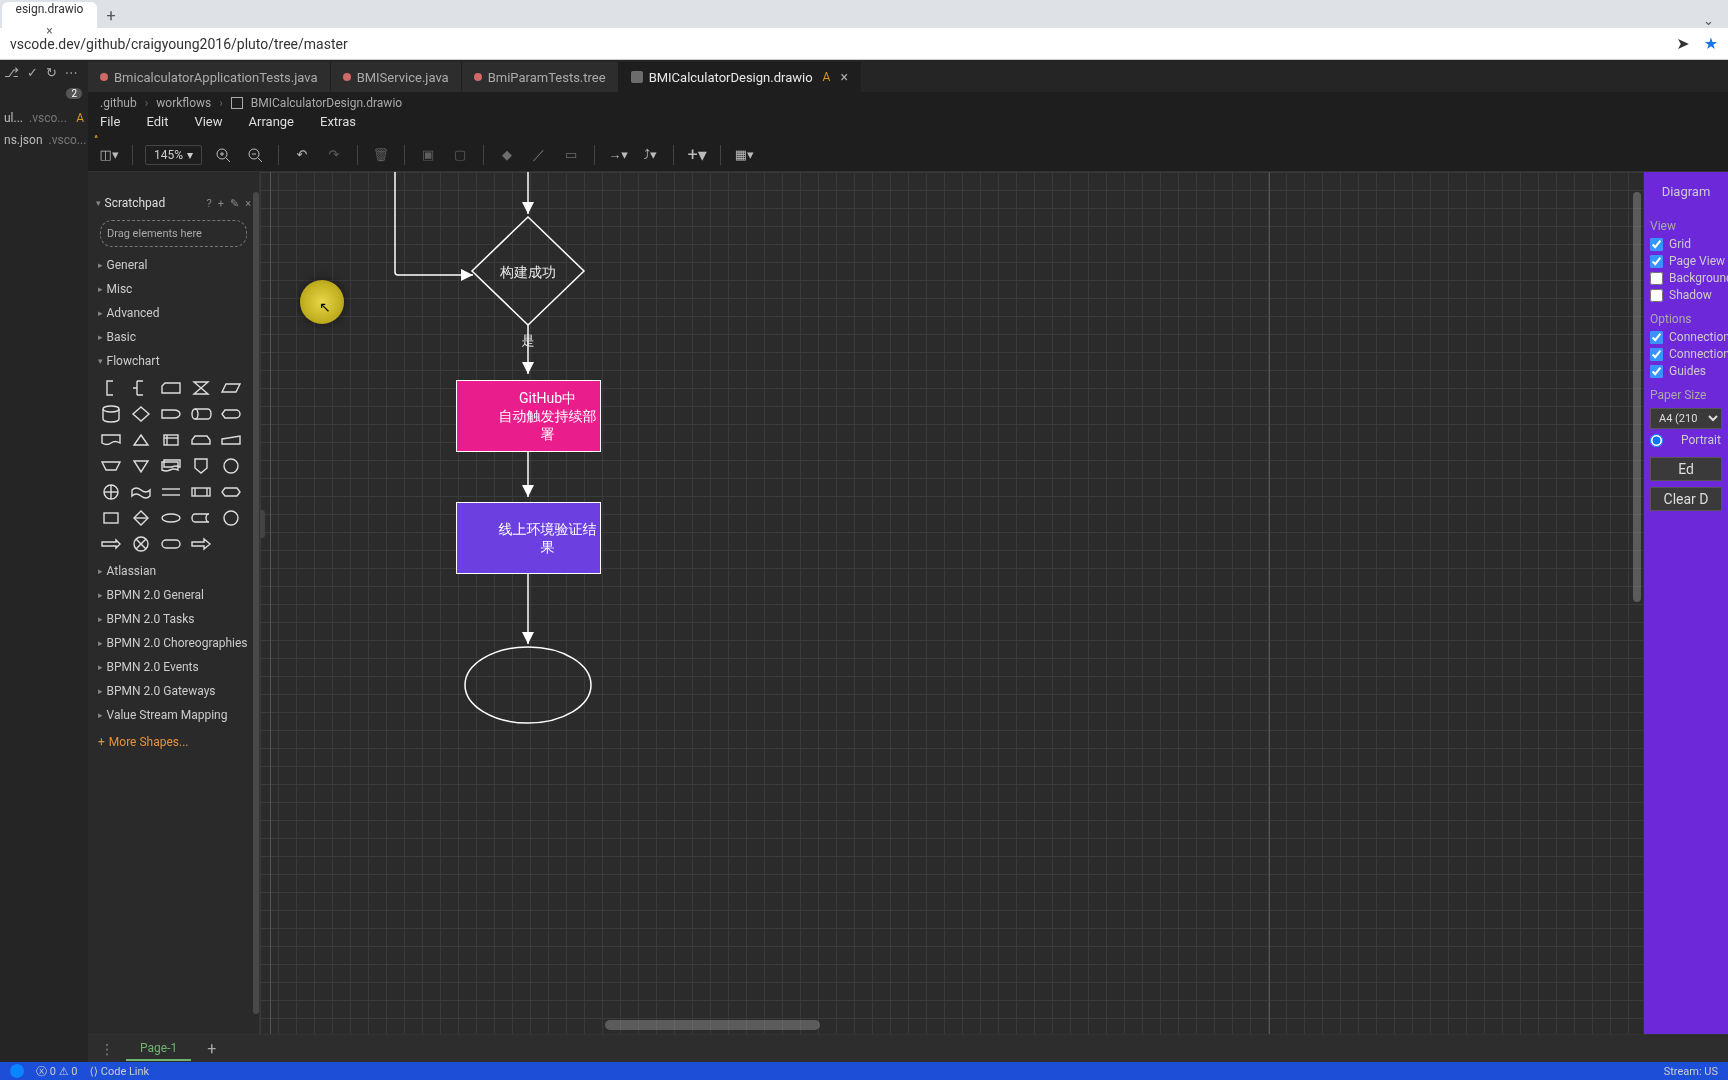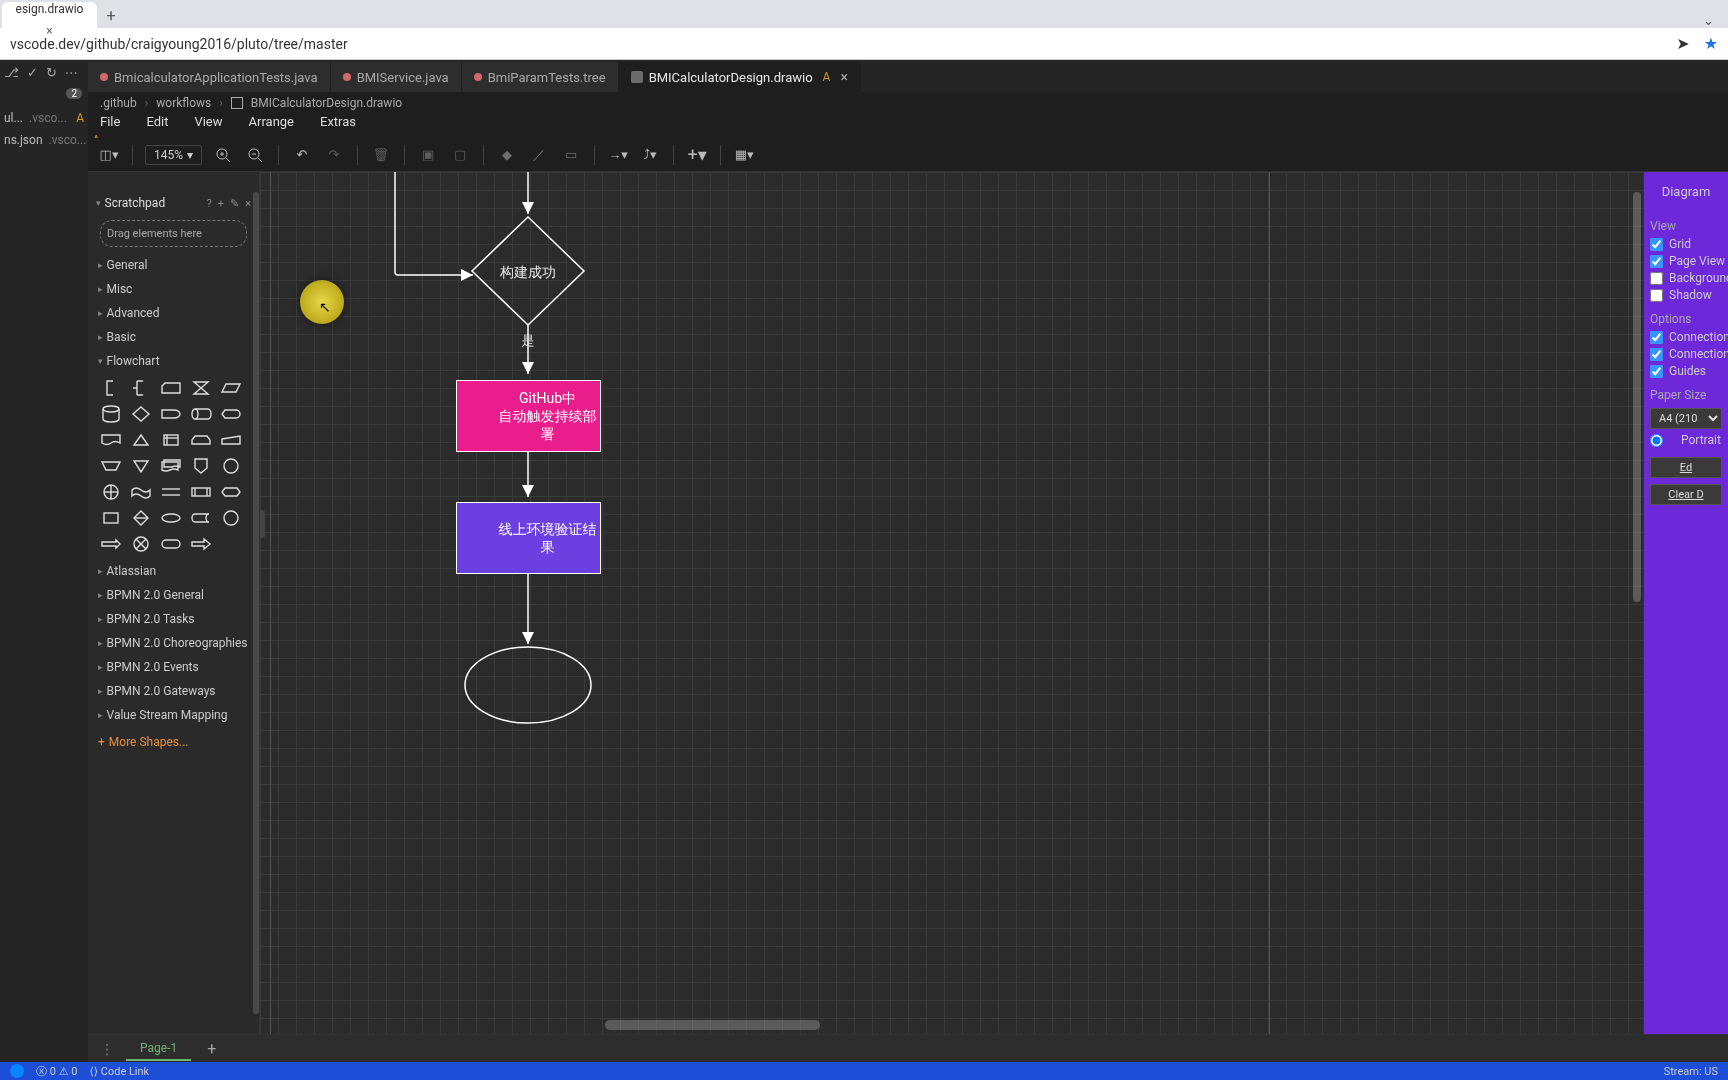--- a/index.html
+++ b/index.html
@@ -82,21 +82,21 @@
 .collapse-handle { position:absolute; left:-1px; top:338px; width:6px; height:28px; background:#444; border-radius:0 3px 3px 0;}
 
 
 .format-panel { width:85px; background:#6d28d9; border-left:1px solid #333; padding:8px 6px; font-size:12px; color:#ccc; overflow:hidden;}
 .fp-title { text-align:center; font-size:13px; padding:4px 0 10px 0;}
 .fp-label { color:#aaa; margin:10px 0 4px 0;}
 .fp-check { display:flex; align-items:center; gap:6px; margin:3px 0; white-space:nowrap;}
 .fp-check input { accent-color:#3794ff; }
 .fp-radio { display:flex; align-items:center; gap:18px; margin:4px 0;}
 .fp-select { width:100%; background:#3a3a3a; color:#ddd; border:1px solid #555; padding:2px 4px; font-size:11px; margin-top:2px;}
-.fp-btn { width:100%; background:#3a3a3a; border:1px solid #555; color:#ddd; padding:3px 0; margin-top:6px; font-size:11px;text-decoration:underline;}
+.fp-btn { width:100%; background:#3a3a3a; border:1px solid #555; color:#ddd; padding:3px 0; margin-top:6px; font-size:14px;}
 
 
 .page-tabs { height:28px; background:#2d2d2d; display:flex; align-items:center; padding:0 6px; gap:6px; border-top:1px solid #333;}
 .page-menu { color:#888; font-size:14px; padding:0 6px;}
 .page-tab { color:#6fb36f; border-bottom:2px solid #6fb36f; padding:4px 14px; font-size:12px;}
 .page-add { color:#aaa; font-size:16px; padding:0 10px;}
 
 
 .statusbar { height:18px; background:#1d4ed8; display:flex; align-items:center; gap:12px; padding:0 10px; font-size:11px; color:#ccc;}
 .statusbar .left { display:flex; gap:12px; align-items:center;}

